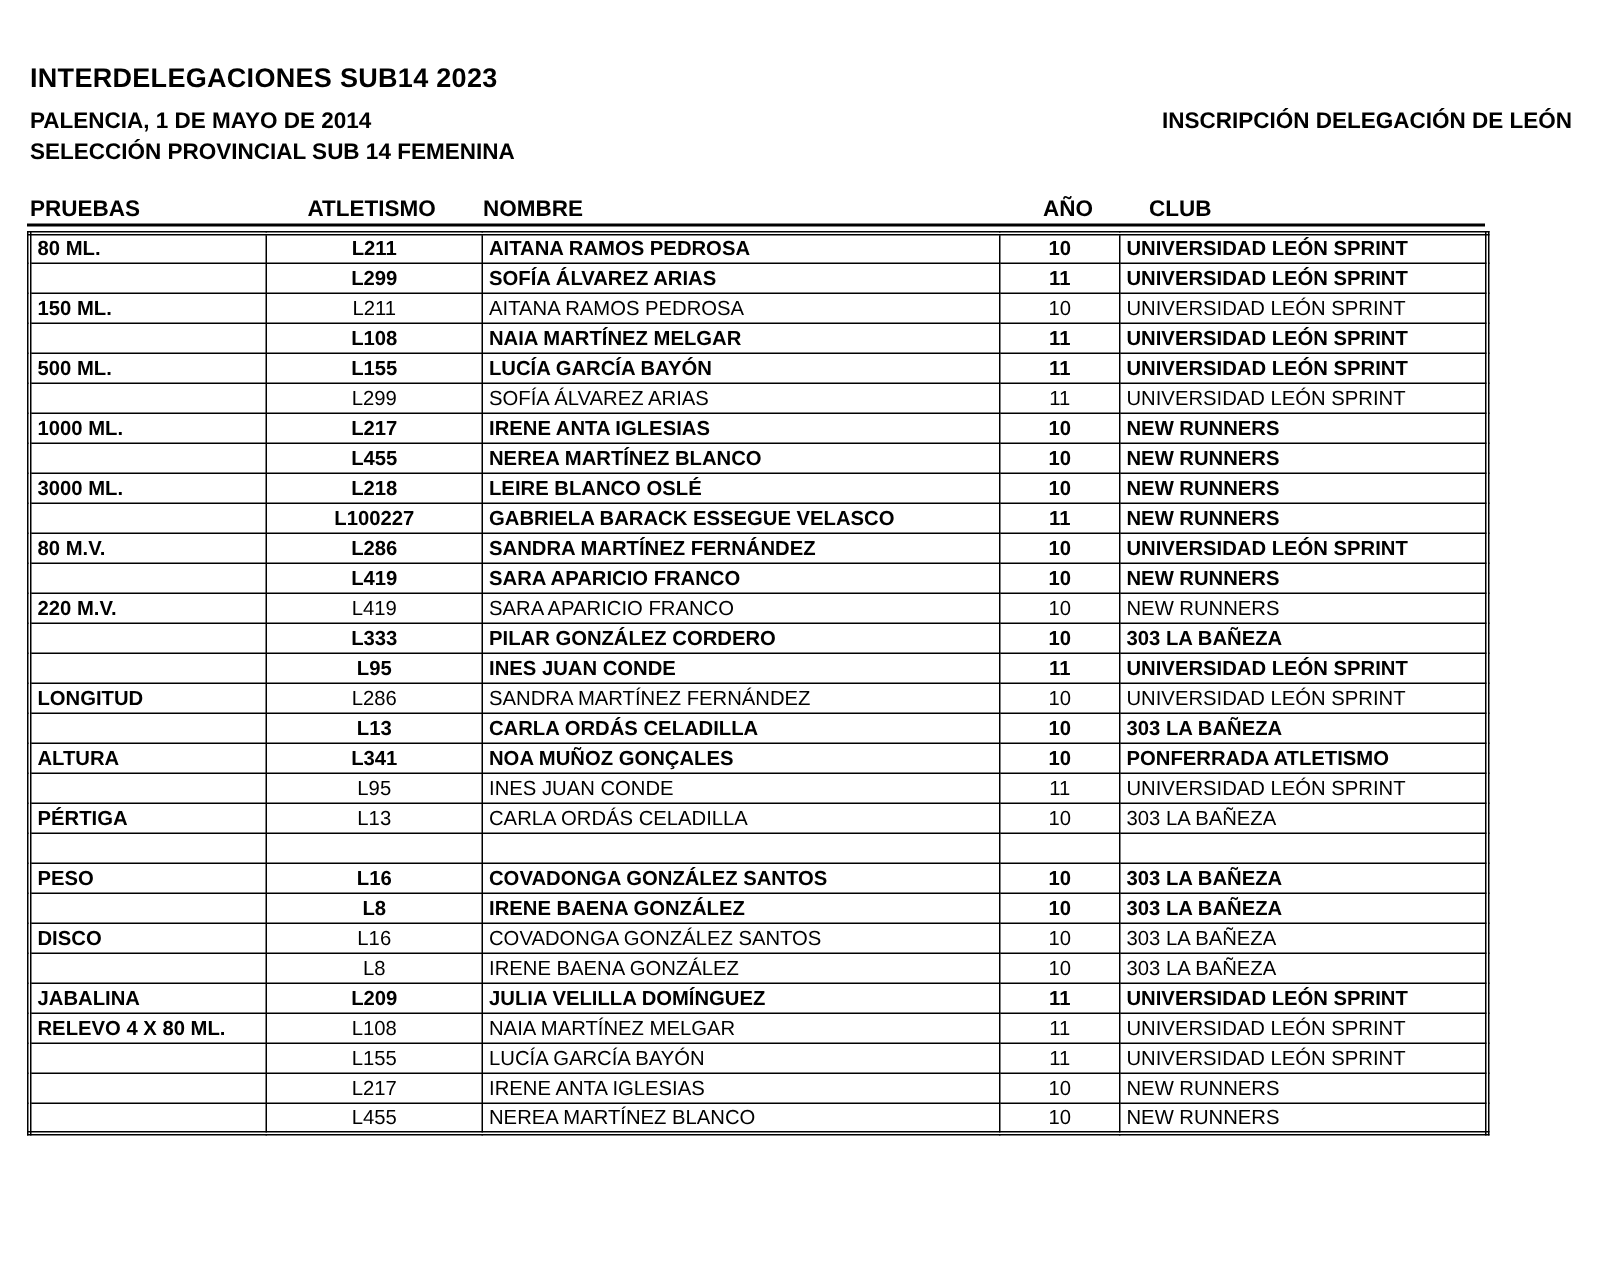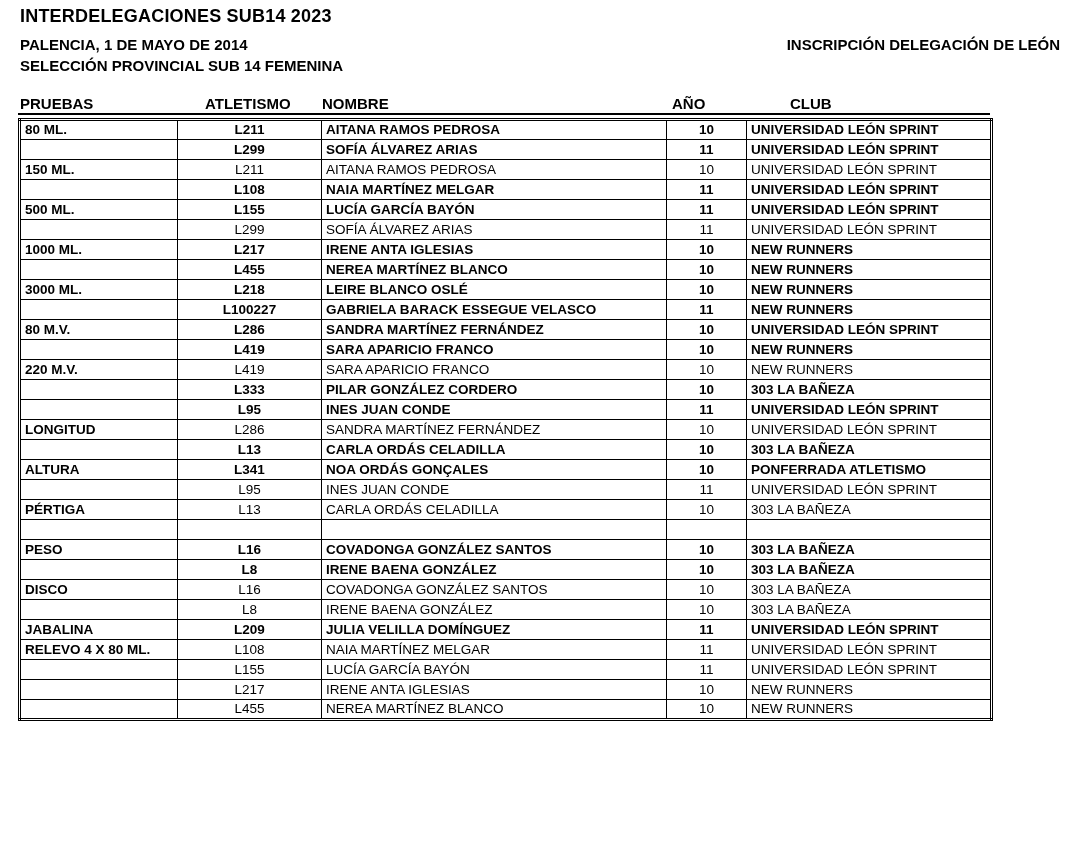--- a/index.html
+++ b/index.html
@@ -1,32 +1,32 @@
 <!DOCTYPE html>
 <html><head>
 <meta charset="utf-8">
 <style>
   * { margin: 0; padding: 0; box-sizing: border-box; }
   html, body { width: 1066px; height: 850px; background: #ffffff; color: #000000;
     font-family: "Liberation Sans", sans-serif; }
-  .page { position: relative; width: 1066px; height: 797px; overflow: hidden; }
+  .page { position: relative; width: 1066px; height: 797px; overflow: hidden; margin-top: 36px; }
 
   .doc-title { position: absolute; left: 20px; top: 6px; font-size: 18px; font-weight: bold; letter-spacing: .2px; }
   .sub-line1 { position: absolute; left: 20px; top: 36px; font-size: 15px; font-weight: bold; }
   .sub-line2 { position: absolute; left: 20px; top: 57px; font-size: 15px; font-weight: bold; }
-  .inscription { position: absolute; right: 6px; top: 36px; font-size: 15px; font-weight: bold; padding-left: 42px; }
+  .inscription { position: absolute; right: 18px; top: 36px; font-size: 15px; font-weight: bold; padding-left: 42px; }
 
   .col-headers { position: absolute; left: 18px; top: 95px; width: 972px; height: 20px;
     border-bottom: 2px solid #000; font-size: 15px; font-weight: bold; }
   .col-headers span { position: absolute; top: 0; white-space: nowrap; }
   .h-pruebas   { left: 2px; }
   .h-licencias { left: 187px; }
   .h-nombre    { left: 304px; }
-  .h-ano       { left: 654px; width: 80px; }
-  .h-club      { left: 772px; }
+  .h-ano       { left: 654px; width: 80px; text-align: center; }
+  .h-club      { left: 748px; }
 
   table.roster { position: absolute; left: 18px; top: 118px; width: 972px;
     border-collapse: collapse; table-layout: fixed; border: 3px double #000; }
   table.roster td { border: 1px solid #000; height: 20px; padding: 0 4px;
     font-size: 13.5px; line-height: 18px; white-space: nowrap; overflow: hidden; }
   td.c-prueba { font-weight: bold; }
   td.c-lic, td.c-ano { text-align: center; }
   td.c-ano { border-left: 3px double #000; border-right: 3px double #000; }
   tr.bold td { font-weight: bold; }
 
@@ -177,21 +177,21 @@
         <tr class="bold">
           <td class="c-prueba"></td>
           <td class="c-lic">L13</td>
           <td class="c-nombre">CARLA ORDÁS CELADILLA</td>
           <td class="c-ano">10</td>
           <td class="c-club">303 LA BAÑEZA</td>
         </tr>
         <tr class="bold">
           <td class="c-prueba">ALTURA</td>
           <td class="c-lic">L341</td>
-          <td class="c-nombre">NOA ORDÁS GONÇALES</td>
+          <td class="c-nombre">NOA MUÑOZ GONÇALES</td>
           <td class="c-ano">10</td>
           <td class="c-club">PONFERRADA ATLETISMO</td>
         </tr>
         <tr>
           <td class="c-prueba"></td>
           <td class="c-lic">L95</td>
           <td class="c-nombre">INES JUAN CONDE</td>
           <td class="c-ano">11</td>
           <td class="c-club">UNIVERSIDAD LEÓN SPRINT</td>
         </tr>

